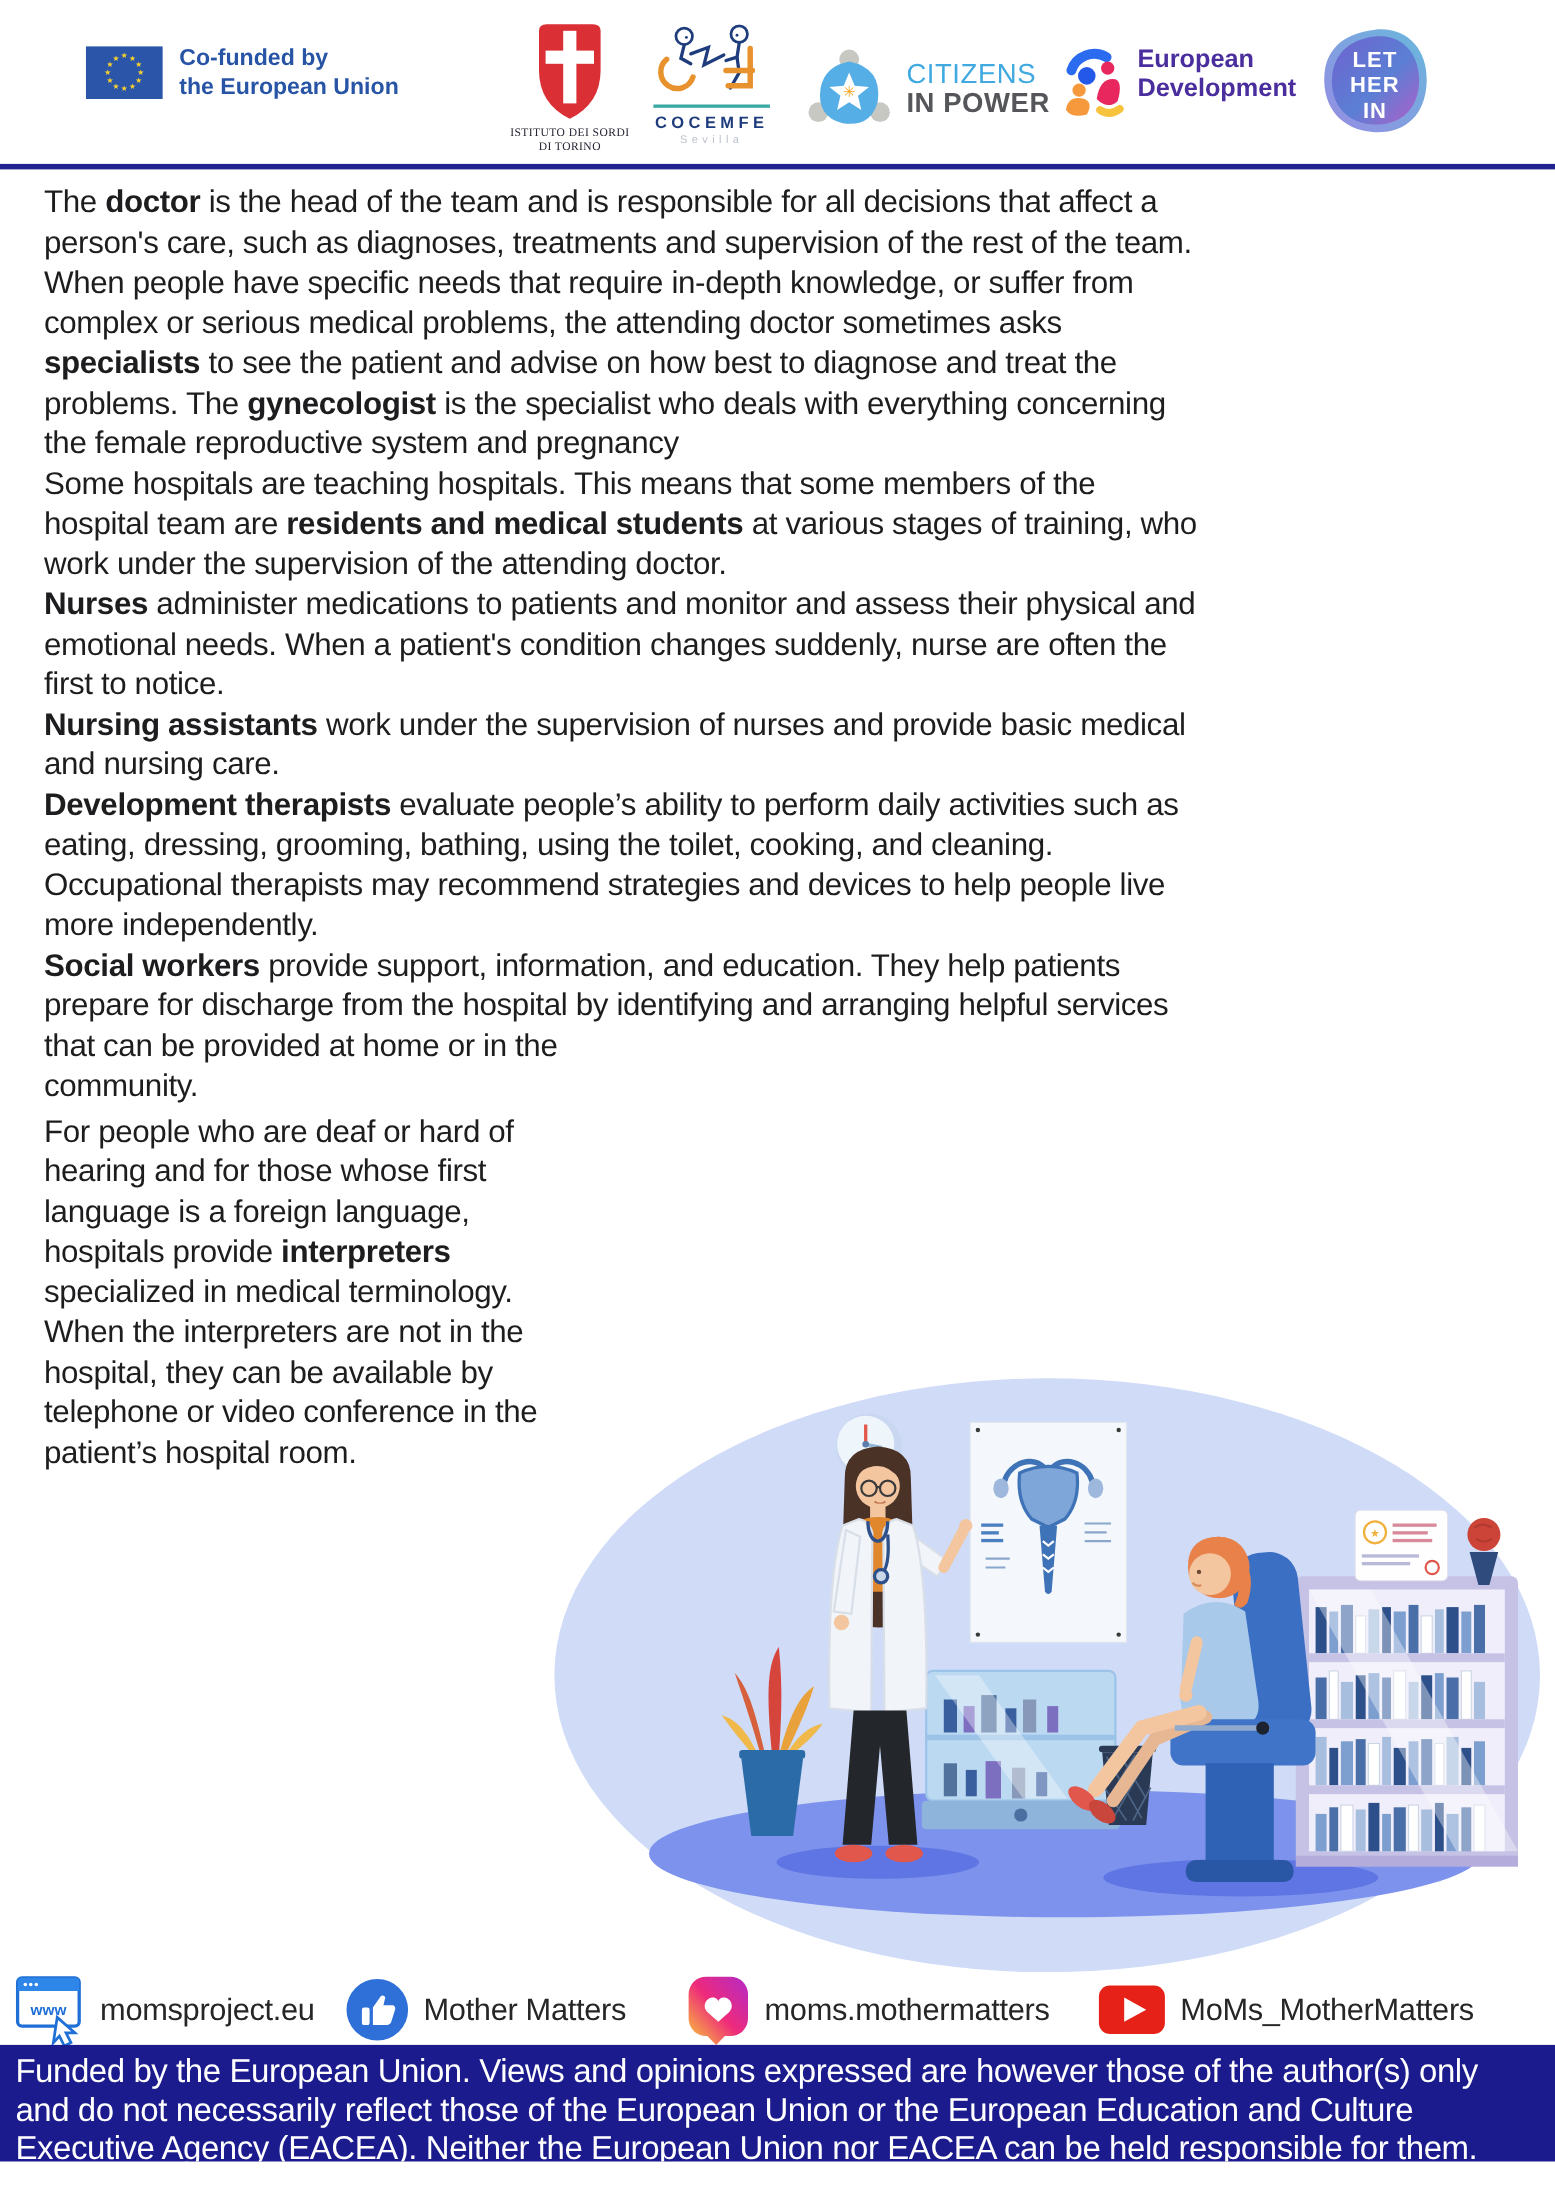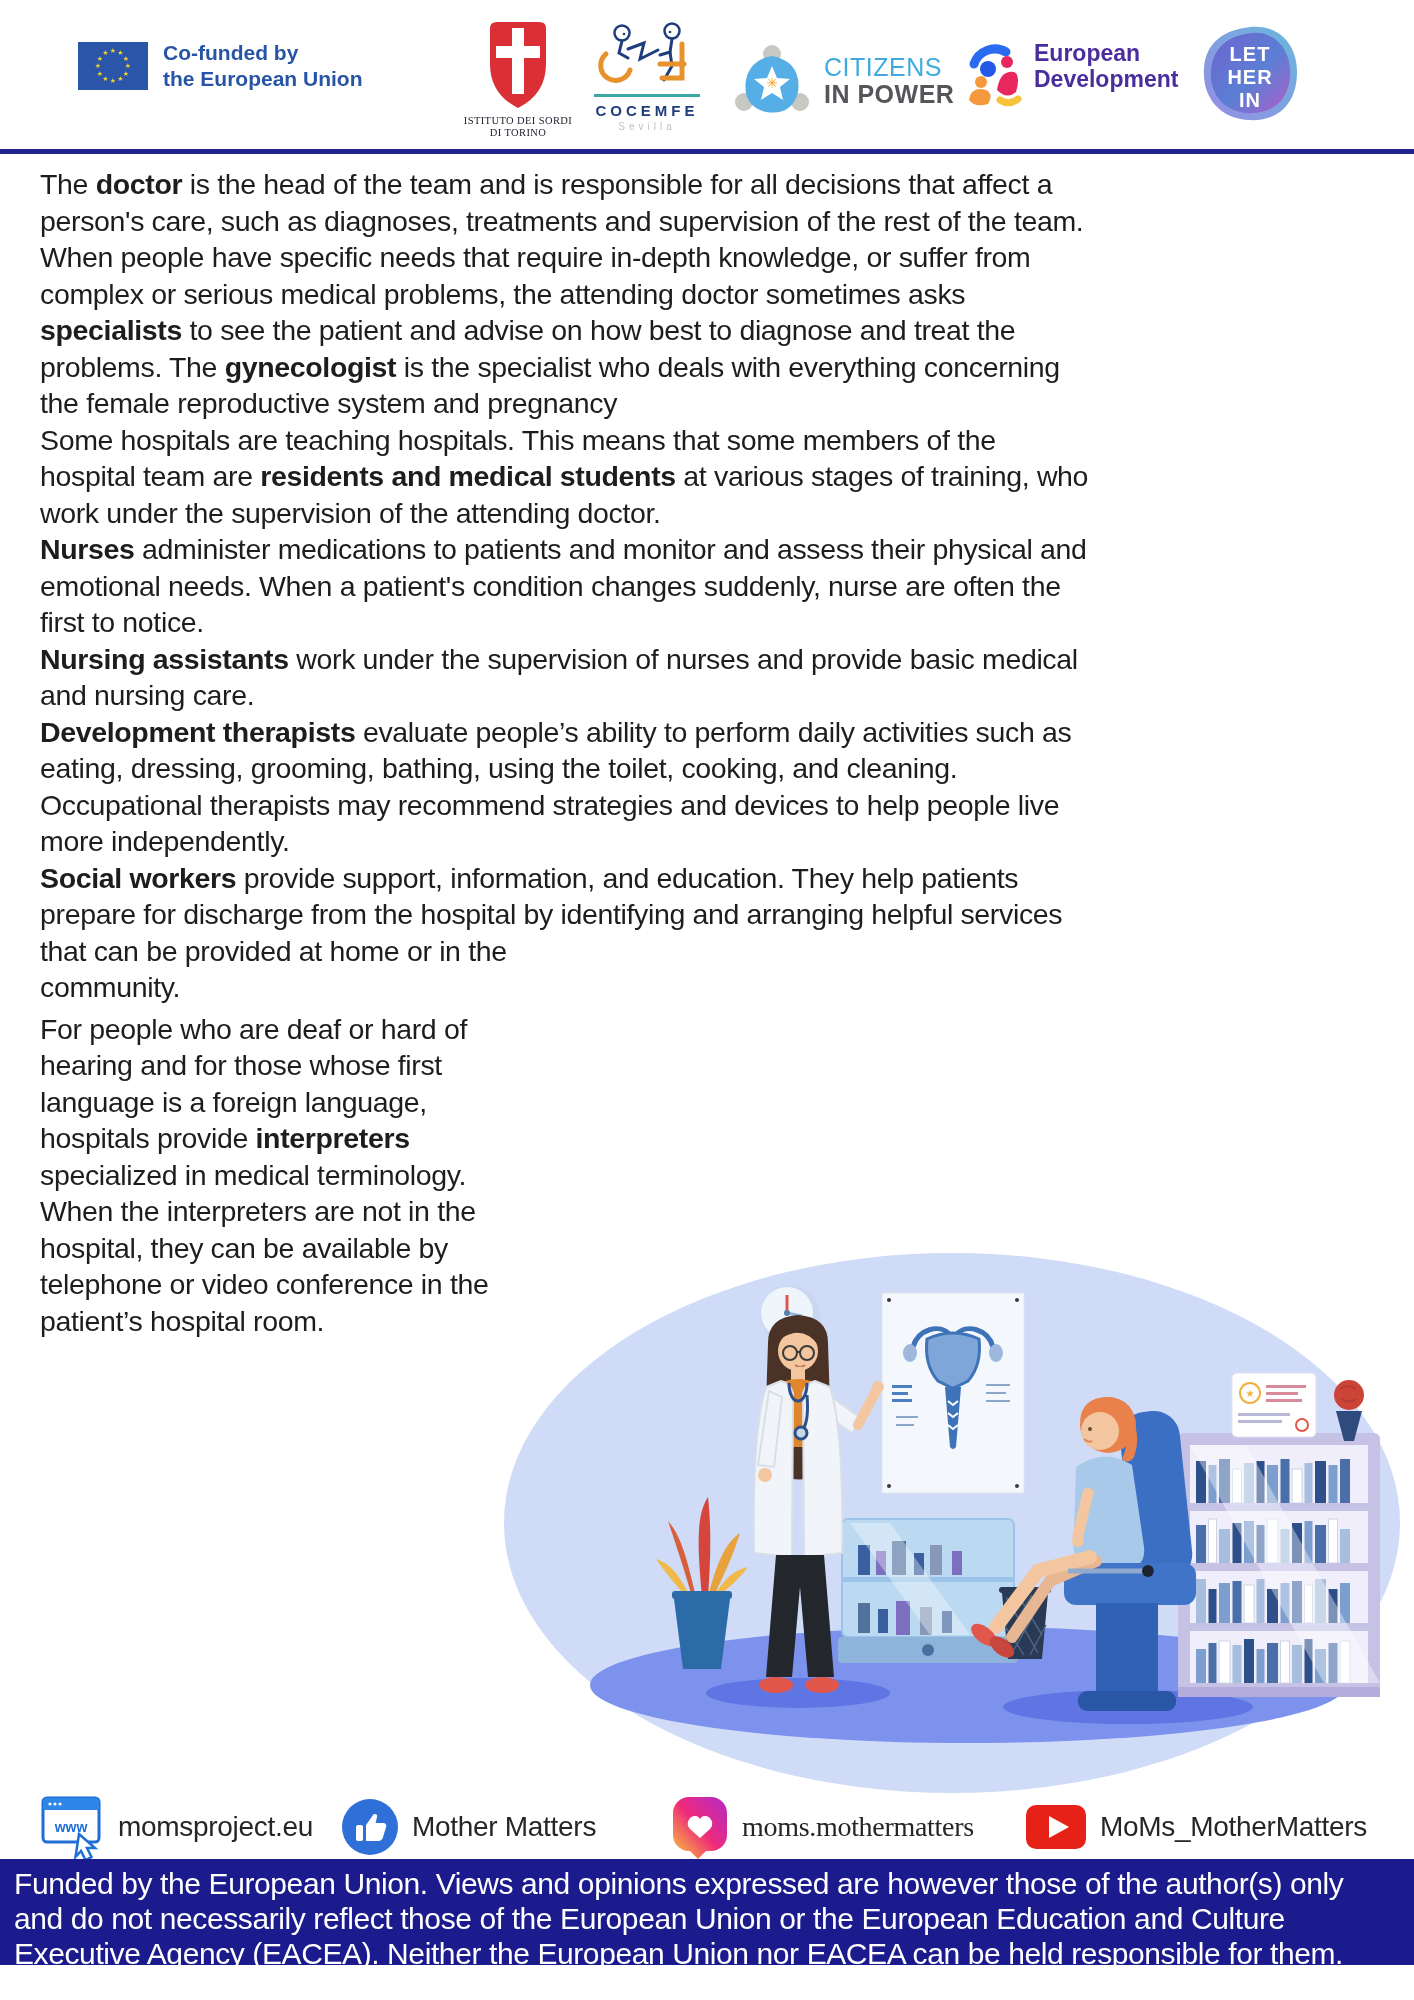--- a/index.html
+++ b/index.html
@@ -29,23 +29,23 @@
   .rule { position:absolute; left:0; top:149px; width:1414px; height:5px; background:#23238f; }
   
   main { position:absolute; left:40px; top:166px; width:1050px; }
   main p { font-size:28.5px; line-height:36.5px; color:#1d1d1f; letter-spacing:-0.35px; }
   main p b { font-weight:700; }
   main p.narrow { width:452px; margin-top:5px; }
   .ill-spacer { float:right; width:575px; height:80px; }
   
   .illustration { position:absolute; left:490px; top:1235px; width:920px; height:558px; }
   
-  .social { position:absolute; top:1792px; height:70px; display:flex; align-items:center; gap:13px;margin-left:27px; }
+  .social { position:absolute; top:1792px; height:70px; display:flex; align-items:center; gap:13px; }
   .social .label { font-size:28px; color:#262626; letter-spacing:-0.3px; }
-  #link-web { left:14px; } #link-fb { left:314px; } #link-ig { left:644px;font-family:Liberation Serif, serif; } #link-yt { left:998px; }
+  #link-web { left:14px; } #link-fb { left:314px; } #link-ig { left:624px; } #link-yt { left:998px; }
   
   .banner { position:absolute; left:0; top:1859px; width:1414px; height:106px;
     background:#1b1b8e; overflow:hidden; padding:7px 0 0 14px; }
   .banner div { color:#ffffff; font-size:30px; line-height:35px; letter-spacing:-0.4px; white-space:nowrap; }
 </style>
 </head>
 <body>
 
 <div id="page">
 

